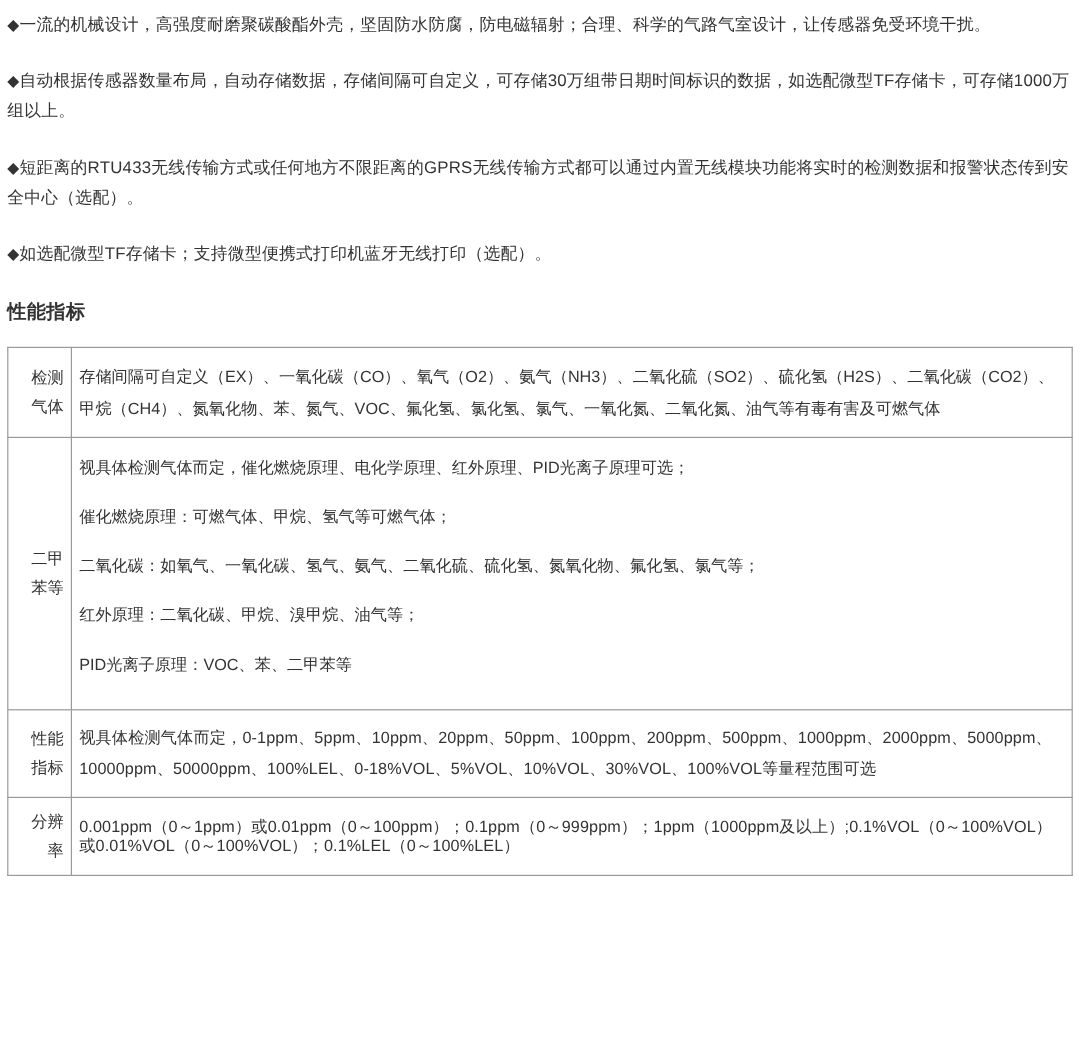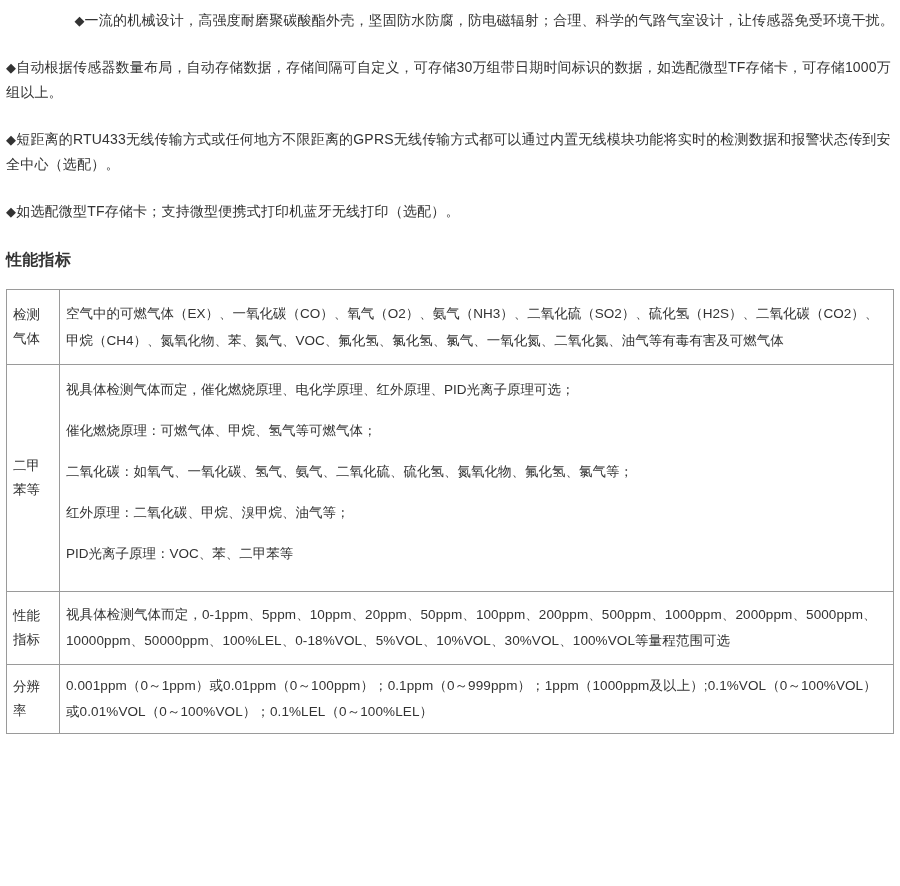--- a/index.html
+++ b/index.html
@@ -22,21 +22,20 @@
   }
   .para {
     font-size: 14px;
     line-height: 25px;
     color: #333333;
     margin: 0 0 22px 0;
     letter-spacing: 0.2px;
   }
   .para.first {
     padding-top: 8px;
-    text-align: right;
   }
   .bullet {
     color: #333333;
     font-size: 13px;
   }
   .section-title {
     font-size: 16px;
     font-weight: bold;
     color: #333333;
     margin: 26px 0 18px 0;
@@ -51,21 +50,21 @@
   table.spec td {
     border: 1px solid #9a9a9a;
     vertical-align: middle;
     padding: 8px 6px;
     font-size: 13.5px;
     line-height: 24px;
     color: #333333;
   }
   td.label {
     width: 40px;
-    text-align: left;
+    text-align: right;
     padding: 4px 2px;
     font-size: 13.5px;
     line-height: 22px;
     word-break: break-all;
   }
   td.value {
     padding-left: 8px;
     padding-right: 8px;
   }
   .value p {
@@ -83,21 +82,21 @@
   .row-principle td.value {
     padding-top: 12px;
     padding-bottom: 25px;
   }
   .row-range td.value {
     line-height: 26px;
     padding-top: 10px;
     padding-bottom: 10px;
   }
   .row-res td.value {
-    line-height: 26px;
+    line-height: 16px;
     padding-top: 8px;
     padding-bottom: 8px;
   }
   .mono-ish {
     letter-spacing: 0.1px;
   }
 </style>
 </head>
 <body>
 
@@ -110,21 +109,21 @@
   <p class="para"><span class="bullet">◆</span><span>短距离的RTU433无线传输方式或任何地方不限距离的GPRS无线传输方式都可以通过内置无线模块功能将实时的检测数据和报警状态传到安全中心（选配）。</span></p>
 
   <p class="para"><span class="bullet">◆</span><span>如选配微型TF存储卡；支持微型便携式打印机蓝牙无线打印（选配）。</span></p>
 
   <div class="section-title">性能指标</div>
 
   <table class="spec">
     <tbody>
       <tr class="row-gas">
         <td class="label">检测气体</td>
-        <td class="value">空气中的可燃气体（EX）、一氧化碳（CO）、氧气（O2）、氨气（NH3）、二氧化硫（SO2）、硫化氢（H2S）、二氧化碳（CO2）、甲烷（CH4）、氮氧化物、苯、氮气、VOC、氟化氢、氯化氢、氯气、一氧化氮、二氧化氮、油气等有毒有害及可燃气体</td>
+        <td class="value">存储间隔可自定义（EX）、一氧化碳（CO）、氧气（O2）、氨气（NH3）、二氧化硫（SO2）、硫化氢（H2S）、二氧化碳（CO2）、甲烷（CH4）、氮氧化物、苯、氮气、VOC、氟化氢、氯化氢、氯气、一氧化氮、二氧化氮、油气等有毒有害及可燃气体</td>
       </tr>
       <tr class="row-principle">
         <td class="label">二甲苯等</td>
         <td class="value">
           <p>视具体检测气体而定，催化燃烧原理、电化学原理、红外原理、PID光离子原理可选；</p>
           <p>催化燃烧原理：可燃气体、甲烷、氢气等可燃气体；</p>
           <p>二氧化碳：如氧气、一氧化碳、氢气、氨气、二氧化硫、硫化氢、氮氧化物、氟化氢、氯气等；</p>
           <p>红外原理：二氧化碳、甲烷、溴甲烷、油气等；</p>
           <p>PID光离子原理：VOC、苯、二甲苯等</p>
         </td>

